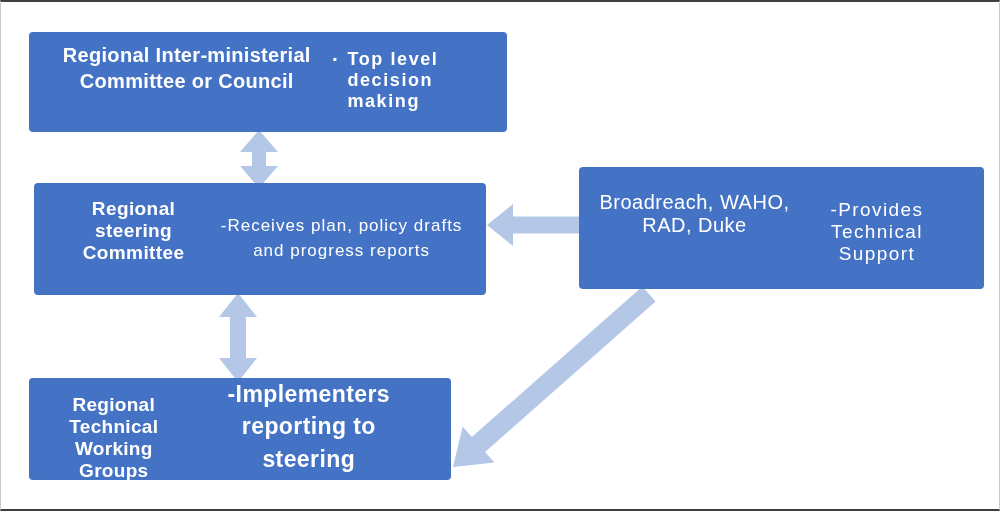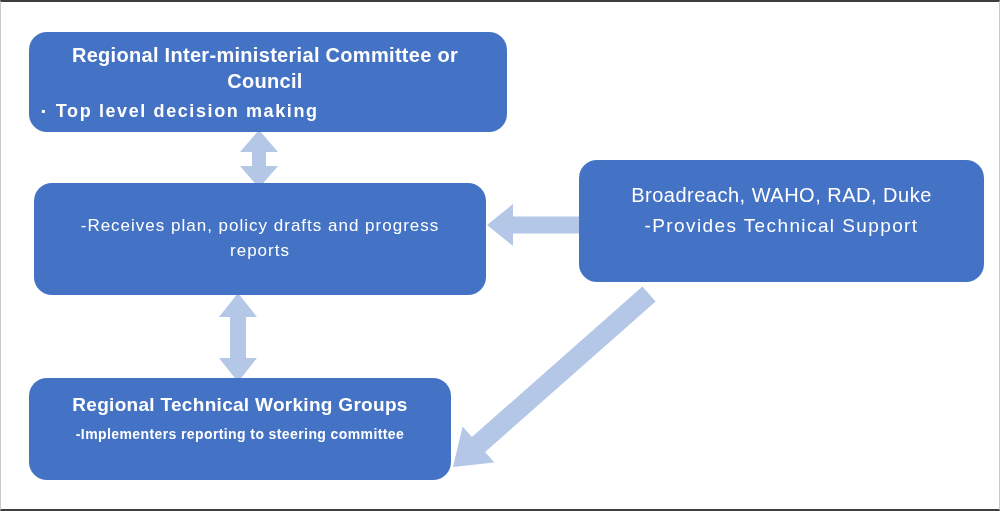--- a/index.html
+++ b/index.html
@@ -23,23 +23,23 @@
     left: 0; top: 0;
     width: 1000px; height: 511px;
     z-index: 0;
   }
 
   .box {
     position: absolute;
     z-index: 1;
     background: var(--box-fill, #4472C4);
     color: var(--text-color, #ffffff);
-    border-radius: 18px;
+    border-radius: 4px;
     display: flex;
-    flex-direction: column;
+    flex-direction: row;
   }
 
   .box-inter {
     left: 28px; top: 30px;
     width: 478px; height: 100px;
     padding: 10px 18px 8px 12px;
   }
   .box-inter .title {
     font-size: 20px;
     font-weight: bold;
@@ -76,40 +76,41 @@
     font-size: 17px;
     font-weight: 500;
     text-align: center;
     line-height: 1.45;
     letter-spacing: 1px;
   }
 
   .box-working {
     left: 28px; top: 376px;
     width: 422px; height: 102px;
-    padding: 16px 16px 10px;
+    padding: 28px 16px 10px;
+    align-items: center;
   }
   .box-working .title {
     font-size: 19px;
     font-weight: bold;
     text-align: center;
     letter-spacing: 0.3px;
   }
   .box-working .subtitle {
     margin-top: 9px;
-    font-size: 14px;
+    font-size: 23px;
     font-weight: bold;
     text-align: center;
     line-height: 1.4;
     letter-spacing: 0.4px;
     padding: 0 18px;
   }
 
   .box-partners {
-    left: 578px; top: 158px;
+    left: 578px; top: 165px;
     width: 405px; height: 122px;
     padding: 24px 20px 12px;
   }
   .box-partners .title {
     font-size: 20px;
     font-weight: normal;
     text-align: center;
     letter-spacing: 0.5px;
   }
   .box-partners .subtitle {
@@ -134,20 +135,21 @@
 
   <div class="box box-inter">
     <div class="title">Regional Inter-ministerial Committee or Council</div>
     <div class="bullet-row">
       <span class="marker">▪</span>
       <span>Top level decision making</span>
     </div>
   </div>
 
   <div class="box box-steering">
+    <div class="title">Regional steering Committee</div>
     <div class="subtitle">-Receives plan, policy drafts and progress reports</div>
   </div>
 
   <div class="box box-working">
     <div class="title">Regional Technical Working Groups</div>
     <div class="subtitle">-Implementers reporting to steering committee</div>
   </div>
 
   <div class="box box-partners">
     <div class="title">Broadreach, WAHO, RAD, Duke</div>

